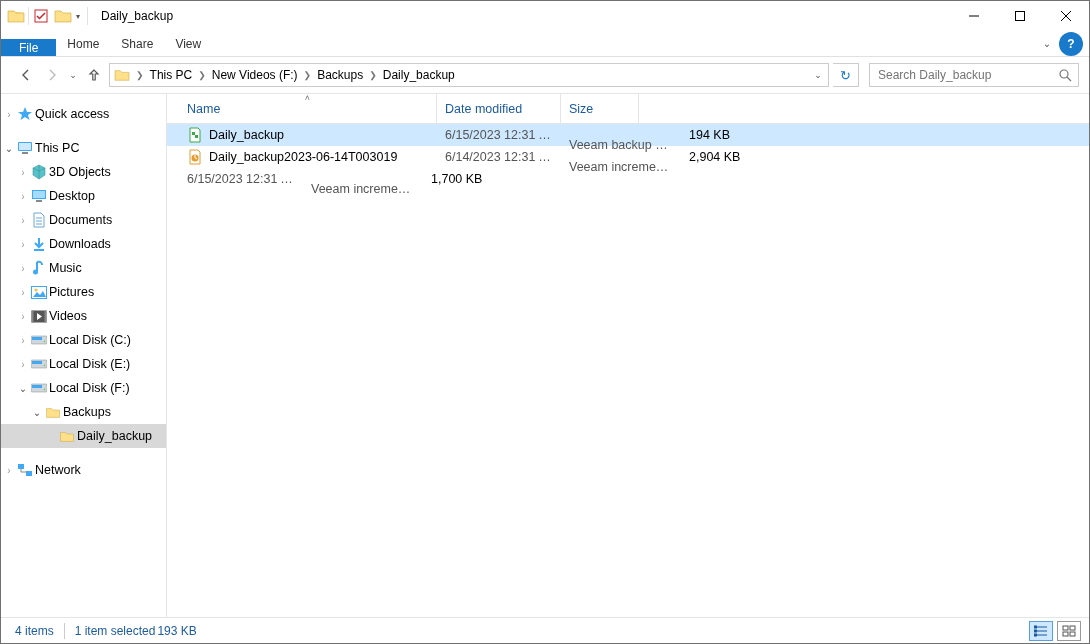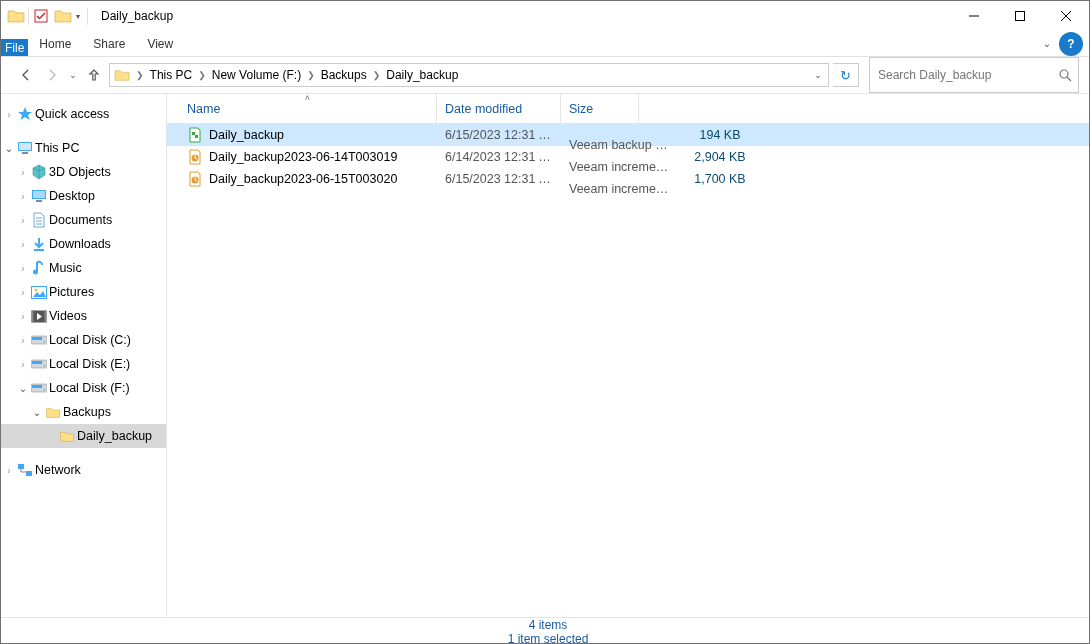--- a/index.html
+++ b/index.html
@@ -11,37 +11,37 @@
   .titlebar .qat .sep { width:1px; height:18px; background:#e1e1e1; margin:0 3px; }
   .titlebar .title { padding-left:10px; font-size:12px; }
   .titlebar .spacer { flex:1; }
   .winbtn { width:46px; height:30px; display:flex; align-items:center; justify-content:center; }
   .foldericon { width:18px; height:16px; display:inline-block; position:relative; }
   .foldericon svg { width:100%; height:100%; }
   .qat-chk { width:18px; height:18px; display:flex; align-items:center; justify-content:center; color:#c9252c; font-size:12px; }
   .qat-drop { font-size:8px; color:#555; padding:0 4px; }
   
   .ribbon { height:26px; display:flex; align-items:stretch; border-bottom:1px solid #e1e1e1; font-size:12px; }
-  .ribbon .file { background:#1979ca; color:#fff; padding:0 4px; display:flex; align-items:center;margin-top:8px; }
+  .ribbon .file { background:#1979ca; color:#fff; padding:0 18px; display:flex; align-items:center;margin-top:8px; }
   .ribbon .tab { padding:0 11px; display:flex; align-items:center; color:#333; }
   .ribbon .rspacer { flex:1; }
   .ribbon .rexp { width:24px; display:flex; align-items:center; justify-content:center; color:#555; font-size:10px; }
   .ribbon .help { width:24px; height:24px; border-radius:50%; background:#1979ca; color:#fff; display:flex; align-items:center; justify-content:center; font-size:12px; margin:1px 6px 0 0; font-weight:bold;}
   
   .navbar { height:36px; display:flex; align-items:center; gap:4px; padding:0 10px 0 14px; }
   .navbtn { width:22px; height:24px; display:flex; align-items:center; justify-content:center; color:#999; }
   .navbtn.active{ color:#555;}
   .addrwrap { flex:1; display:flex; align-items:center; border:1px solid #cccccc; height:24px; font-size:12px; background:#fff;}
   .addrwrap .aicon { width:24px; display:flex; align-items:center; justify-content:center; }
   .crumb { padding:0 4px; color:#000; cursor:default;}
   .crumb-sep { color:#777; font-size:9px; padding:0 2px;}
   .addrspacer{flex:1;}
   .addr-drop{ width:20px; display:flex; align-items:center; justify-content:center; color:#555; font-size:9px; border-left:0;}
   .refresh{ width:26px; height:24px; border:1px solid #cccccc; border-left:0; display:flex; align-items:center; justify-content:center; font-size:13px; color:#1979ca;}
-  .searchbox{ width:210px; height:36px; border:1px solid #cccccc; margin-left:6px; display:flex; align-items:center; font-size:12px; color:#777; padding:0 6px;}
+  .searchbox{ width:210px; height:24px; border:1px solid #cccccc; margin-left:6px; display:flex; align-items:center; font-size:12px; color:#777; padding:0 6px;}
   .searchbox input{ border:none; outline:none; flex:1; font-size:12px; color:#555; }
   .searchbox .sicon{ color:#666;}
   
   .body { flex:1; display:flex; min-height:0; border-top:1px solid #e5e5e5;}
   .nav { width:166px; border-right:1px solid #e5e5e5; padding-top:8px; font-size:12.5px; color:#000; overflow:hidden;}
   .nav-row { height:24px; display:flex; align-items:center; white-space:nowrap;}
   .nav-row .chev { width:14px; text-align:center; color:#999; font-size:10px; padding-left:2px;}
   .nav-row .chev.open { color:#555;}
   .nav-row .nicon { width:20px; display:flex; align-items:center; justify-content:center; }
   .nav-row.selected { background:#d8d8d8;}
@@ -58,24 +58,24 @@
   .cols .col.type{ width:120px;}
   .cols .col.size{ width:78px; }
   .cols .sortind{ position:absolute; top:-1px; left:50%; transform:translateX(-50%); font-size:9px; color:#777; }
   .rows { }
   .row { height:22px; display:flex; align-items:center; padding-left:12px; color:#000;}
   .row.selected{ background:#cde8ff; }
   .row .c { padding:0 8px; overflow:hidden; white-space:nowrap; text-overflow:ellipsis;}
   .row .c.name{ width:258px; display:flex; align-items:center; gap:6px;}
   .row .c.date{ width:124px; color:#555;}
   .row .c.type{ width:120px; color:#555;margin-top:20px;}
-  .row .c.size{ width:78px; text-align:center; color:#0c4a6e;}
+  .row .c.size{ width:78px; text-align:left; color:#000000;}
   .row .ficon{ width:16px; height:16px; display:inline-block;}
   
-  .status { height:26px; border-top:1px solid #e5e5e5; display:flex; align-items:center; font-size:12px; color:#1a5a9e; padding:0 8px 0 14px;flex-direction:column;}
+  .status { height:26px; border-top:1px solid #e5e5e5; display:flex; align-items:center; font-size:12px; color:#1a5a9e; padding:0 8px 0 14px;}
   .status .sdiv{ width:1px; height:16px; background:#ccc; margin:0 10px;}
   .status .st-spacer{flex:1;}
   .viewbtn{ width:24px; height:20px; border:1px solid #999; margin-left:4px; display:flex; align-items:center; justify-content:center; background:#fff;}
   .viewbtn.active{ background:#cde8ff; border-color:#5a9edb;}
   svg { display:block; }
 </style>
 </head>
 <body>
 
 <div class="window">
@@ -152,21 +152,21 @@
       </div>
     <div class="addrwrap">
       <div class="aicon">
           <svg width="16" height="14" viewBox="0 0 18 16">
             <path d="M1 3 h6 l2 2 h8 v9 h-16 z" fill="#ffe08a" stroke="#caa43b" stroke-width="0.6"></path>
           </svg>
         </div>
       <span class="crumb-sep">❯</span>
       <span class="crumb">This PC</span>
       <span class="crumb-sep">❯</span>
-      <span class="crumb">New Volume (F:)</span>
+      <span class="crumb">New Videos (F:)</span>
       <span class="crumb-sep">❯</span>
       <span class="crumb">Backups</span>
       <span class="crumb-sep">❯</span>
       <span class="crumb">Daily_backup</span>
       <div class="addrspacer"></div>
       <div class="addr-drop">⌄</div>
     </div>
     <div class="refresh">↻</div>
     <div class="searchbox">
       <input placeholder="Search Daily_backup" style="">
@@ -381,30 +381,20 @@
                   <path d="M8 6 V9 L10 10" stroke="#fff" stroke-width="1" fill="none"></path>
                 </svg>
               </span>
               <span>Daily_backup2023-06-14T003019</span>
             </div>
             <div class="c date">6/14/2023 12:31 AM</div>
             <div class="c type">Veeam increment...</div>
             <div class="c size">2,904 KB</div>
           </div>
           <div class="row">
-            <div class="c name">
-              <span class="ficon">
-                <svg width="16" height="16" viewBox="0 0 16 16">
-                  <path d="M3 1 h8 l2 2 v12 h-10 z" fill="#fff" stroke="#e69b2e" stroke-width="1"></path>
-                  <circle cx="8" cy="9" r="3.5" fill="#e69b2e"></circle>
-                  <path d="M8 6 V9 L10 10" stroke="#fff" stroke-width="1" fill="none"></path>
-                </svg>
-              </span>
-              <span>Daily_backup2023-06-15T003020</span>
-            </div>
             <div class="c date">6/15/2023 12:31 AM</div>
             <div class="c type">Veeam increment...</div>
             <div class="c size">1,700 KB</div>
           </div>
         </div>
     </div>
   </div>
 
   <div class="status">
     <span>4 items</span>

